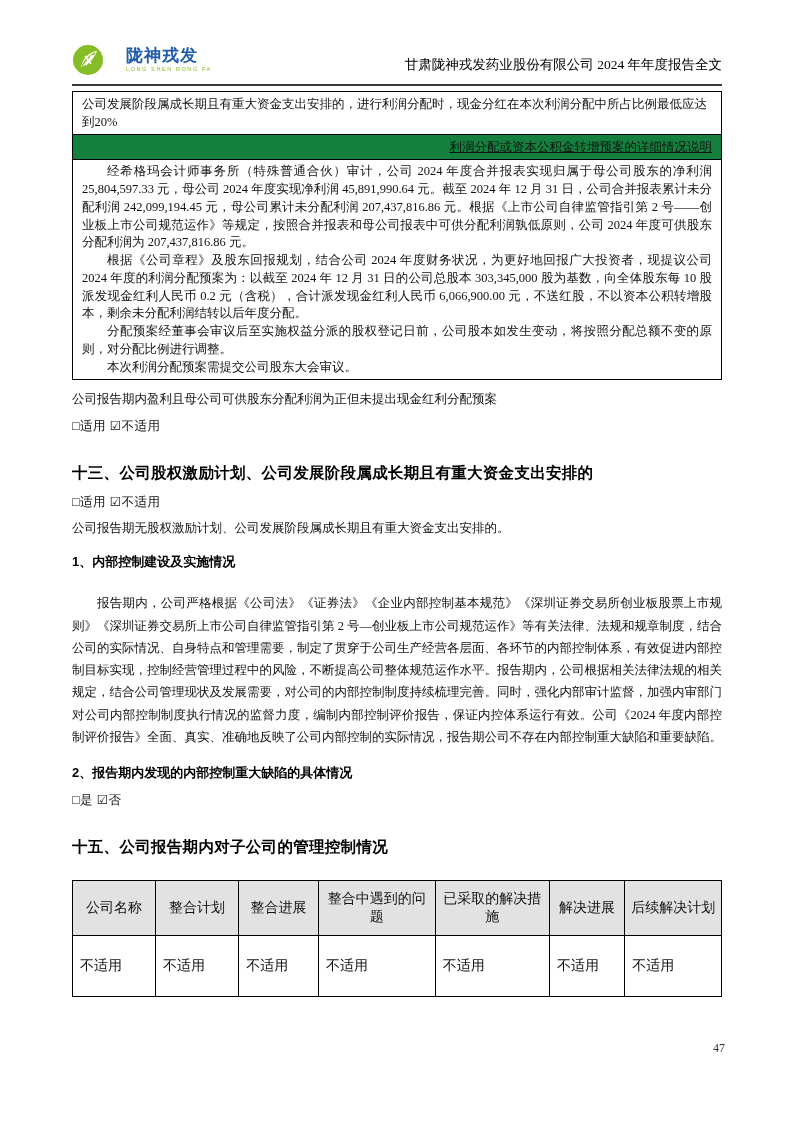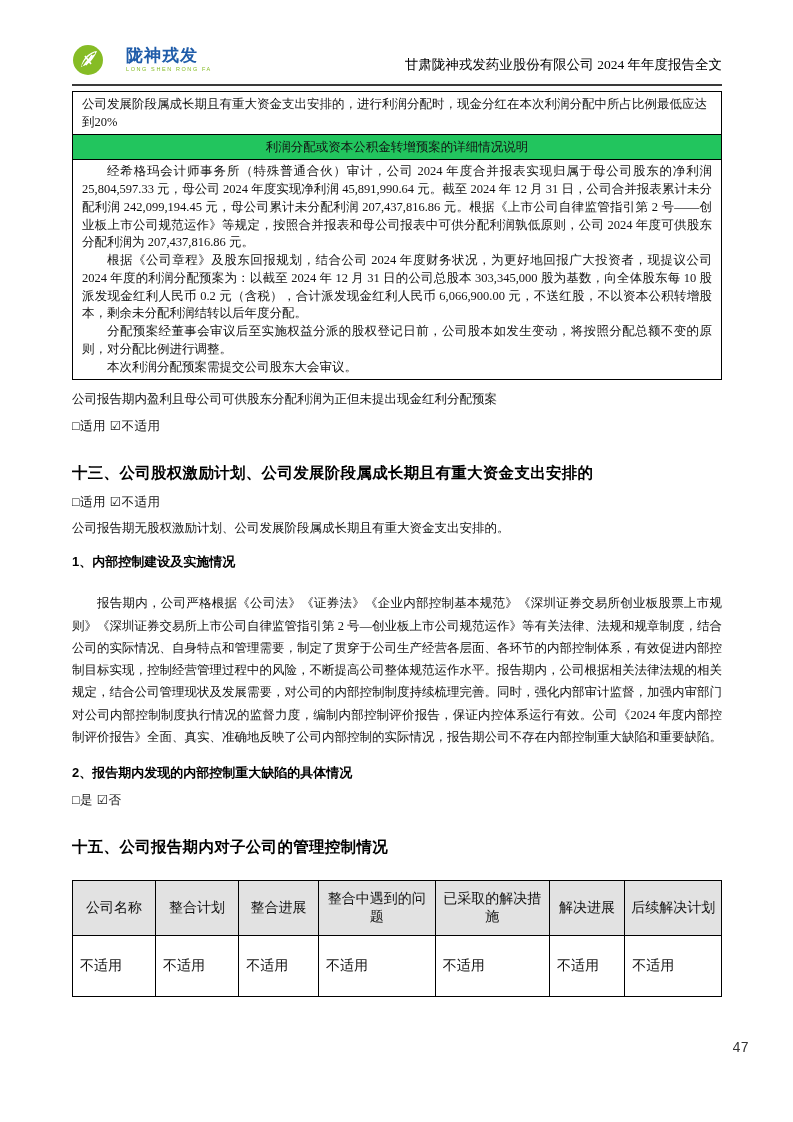--- a/index.html
+++ b/index.html
@@ -37,21 +37,21 @@
   
   table.box {
     width: 100%; border-collapse: collapse; margin-top: 5px;
     font-size: 12.5px;
   }
   table.box td {
     border: 1px solid #000; padding: 3px 9px; vertical-align: top;
     line-height: 1.45;
   }
   td.gray-head {
-    background: #22c55e; text-align: center; padding: 2px 4px;
+    background: #15803d; text-align: right; padding: 2px 4px; text-decoration: underline;
   }
   td.detail p {
     text-indent: 2em; text-align: justify; line-height: 1.42;
   }
   .plain-line { font-size: 12.5px; margin-top: 11px; }
   .checkline { font-size: 12.5px; margin-top: 10px; letter-spacing: 0.5px; }
 
   
   h2.sec {
     font-family: "Liberation Sans", sans-serif;
@@ -77,22 +77,22 @@
   table.mgmt td {
     border: 1px solid #000; padding: 21px 7px; vertical-align: middle;
   }
   table.mgmt tr.head td { background: #e2e2e2; text-align: center; padding: 9px 3px; }
   table.mgmt tr.data td { text-align: left; }
   .c1 { width: 12.8%; } .c2 { width: 12.8%; } .c3 { width: 12.3%; }
   .c4 { width: 18.0%; } .c5 { width: 17.6%; } .c6 { width: 11.6%; }
   .c7 { width: 14.9%; }
 
   .page-num {
-    position: absolute; right: 44px; bottom: 66px;
-    font-size: 14px; color: #333; font-family: Liberation Mono, monospace;
+    position: absolute; right: 68px; bottom: 66px;
+    font-size: 12px; color: #333;
   }
 </style>
 </head>
 <body>
 
 <div class="page">
   <div class="content">
 
     <div class="hdr">
       <div class="logo">

